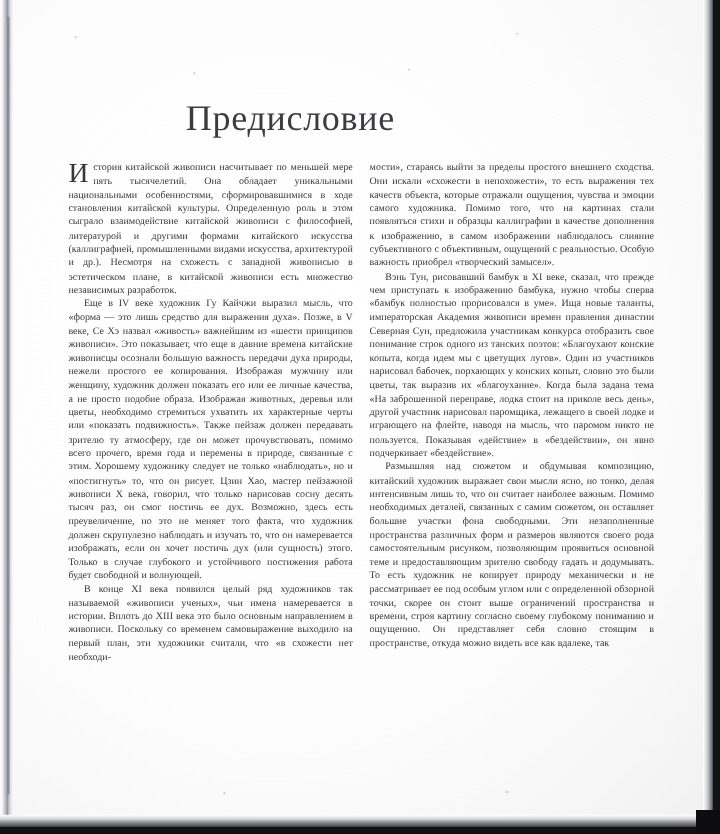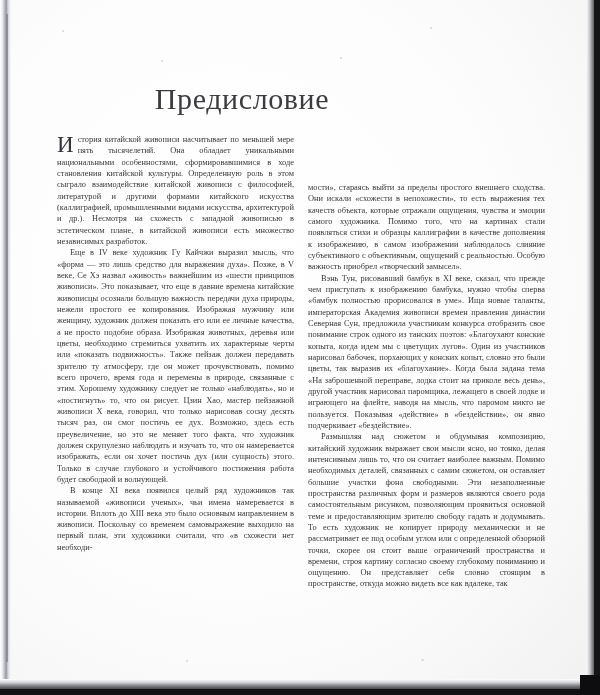--- a/index.html
+++ b/index.html
@@ -114,21 +114,21 @@
     margin: 0;
     font-size: 8.35px;
     line-height: 11.33px;
     text-align: justify;
     text-justify: inter-word;
     color: #37373b;
     text-indent: 13px;
     hyphens: manual;
     word-spacing: .1px;
   }
-  .column p.no-indent { text-indent: 0; margin-top: 48px; }
+  .column p.no-indent { text-indent: 0; }
   .column p.drop-host { text-indent: 0; }
 
   
   .dropcap {
     float: left;
     font-size: 23px;
     line-height: 19px;
     padding: 1px 3px 0 0;
     margin: 0 1px 0 0;
     color: #35353a;

